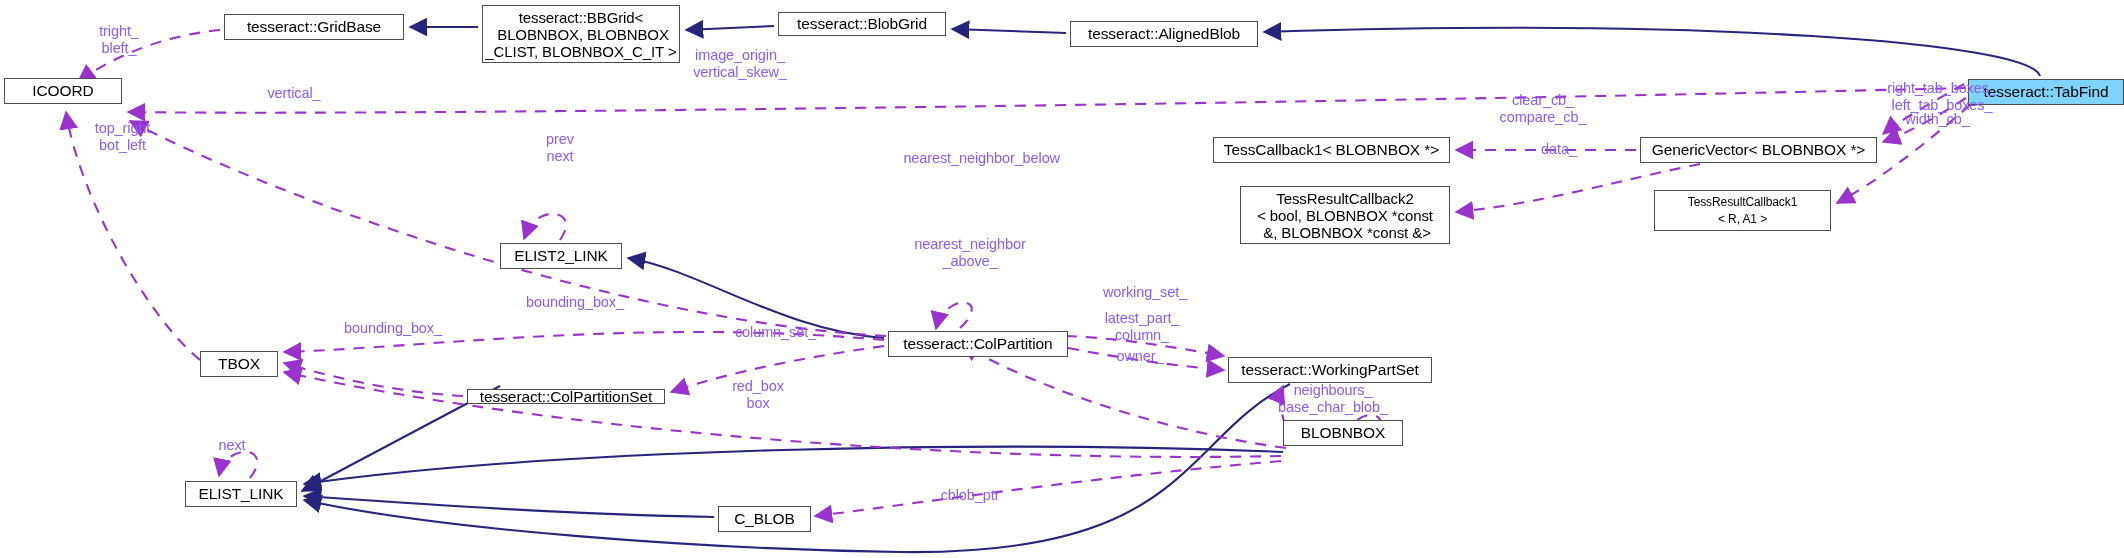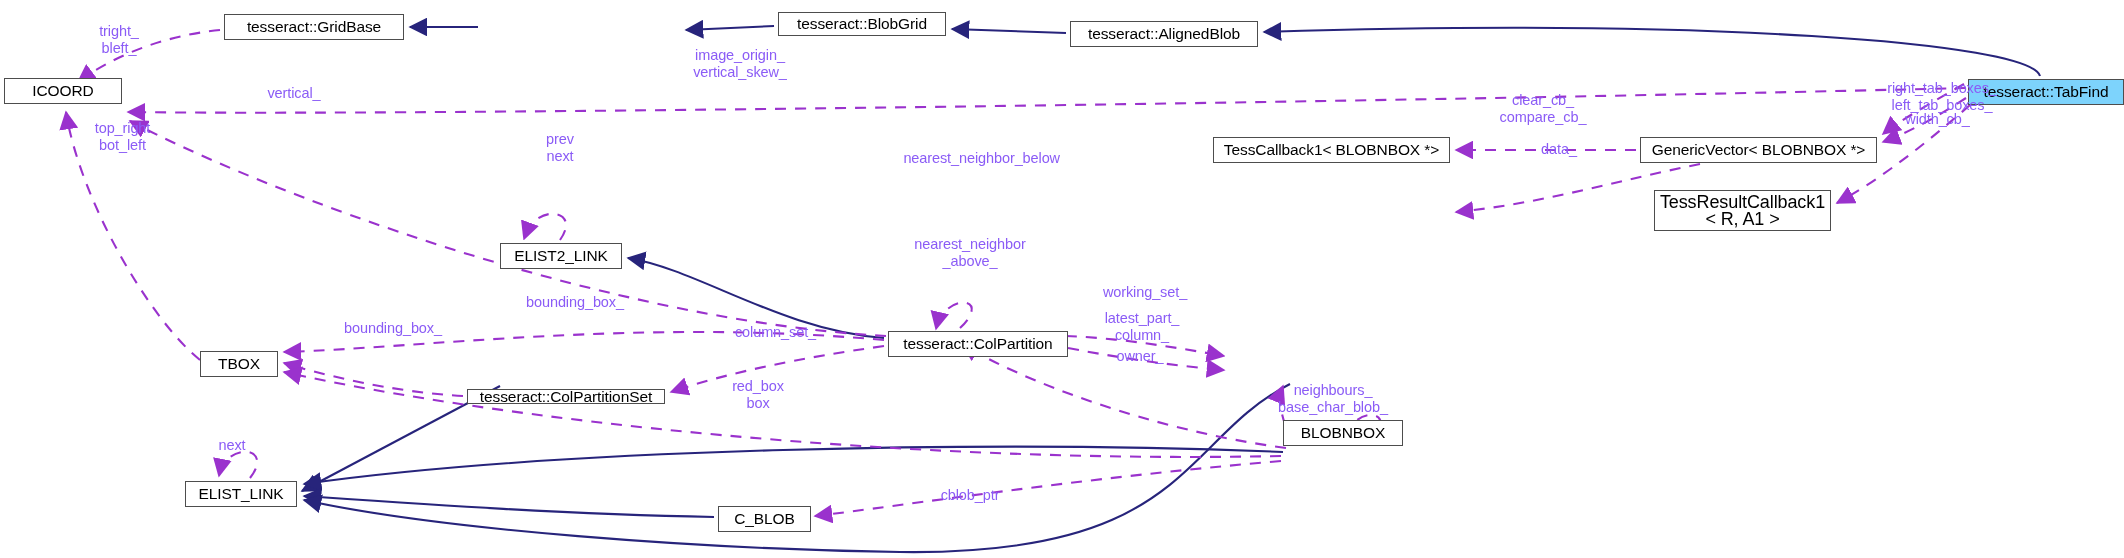--- a/index.html
+++ b/index.html
@@ -108,20 +108,25 @@
   </svg>
 
   <div class="node-box" style="left:4px; top:78px; width:118px; height:26px;">
     <span>ICOORD</span>
   </div>
 
   <div class="node-box" style="left:224px; top:14px; width:180px; height:26px;">
     <span>tesseract::GridBase</span>
   </div>
 
+  <div class="node-box" style="left:482px; top:5px; width:198px; height:58px; font-size:15px; line-height:17px;">
+    <span>tesseract::BBGrid&lt;
+ BLOBNBOX, BLOBNBOX
+_CLIST, BLOBNBOX_C_IT &gt;</span>
+  </div>
 
   <div class="node-box" style="left:778px; top:12px; width:168px; height:24px;text-align:right;">
     <span>tesseract::BlobGrid</span>
   </div>
 
   <div class="node-box" style="left:1070px; top:21px; width:188px; height:26px;text-align:right;">
     <span>tesseract::AlignedBlob</span>
   </div>
 
   <div class="node-box highlight" style="left:1968px; top:79px; width:156px; height:26px;">
@@ -129,34 +134,42 @@
   </div>
 
   <div class="node-box" style="left:1213px; top:137px; width:237px; height:26px;">
     <span>TessCallback1&lt; BLOBNBOX *&gt;</span>
   </div>
 
   <div class="node-box" style="left:1640px; top:137px; width:237px; height:26px;">
     <span>GenericVector&lt; BLOBNBOX *&gt;</span>
   </div>
 
-
-  <div class="node-box" style="left:1654px; top:190px; width:177px; height:41px; font-size:18px; line-height:17px;">
+  <div class="node-box" style="left:1240px; top:186px; width:210px; height:58px; font-size:15px; line-height:17px;">
+    <span>TessResultCallback2
+&lt; bool, BLOBNBOX *const
+ &amp;, BLOBNBOX *const &amp;&gt;</span>
+  </div>
+
+  <div class="node-box" style="left:1654px; top:190px; width:177px; height:41px; font-size:12px; line-height:17px;">
     <span>TessResultCallback1
 &lt; R, A1 &gt;</span>
   </div>
 
   <div class="node-box" style="left:500px; top:243px; width:122px; height:26px;">
     <span>ELIST2_LINK</span>
   </div>
 
   <div class="node-box" style="left:888px; top:331px; width:180px; height:26px;">
     <span>tesseract::ColPartition</span>
   </div>
 
+  <div class="node-box" style="left:1228px; top:357px; width:204px; height:26px;">
+    <span>tesseract::WorkingPartSet</span>
+  </div>
 
   <div class="node-box" style="left:200px; top:351px; width:78px; height:26px;">
     <span>TBOX</span>
   </div>
 
   <div class="node-box" style="left:467px; top:389px; width:198px; height:15px;">
     <span>tesseract::ColPartitionSet</span>
   </div>
 
   <div class="node-box" style="left:1283px; top:420px; width:120px; height:26px;">

